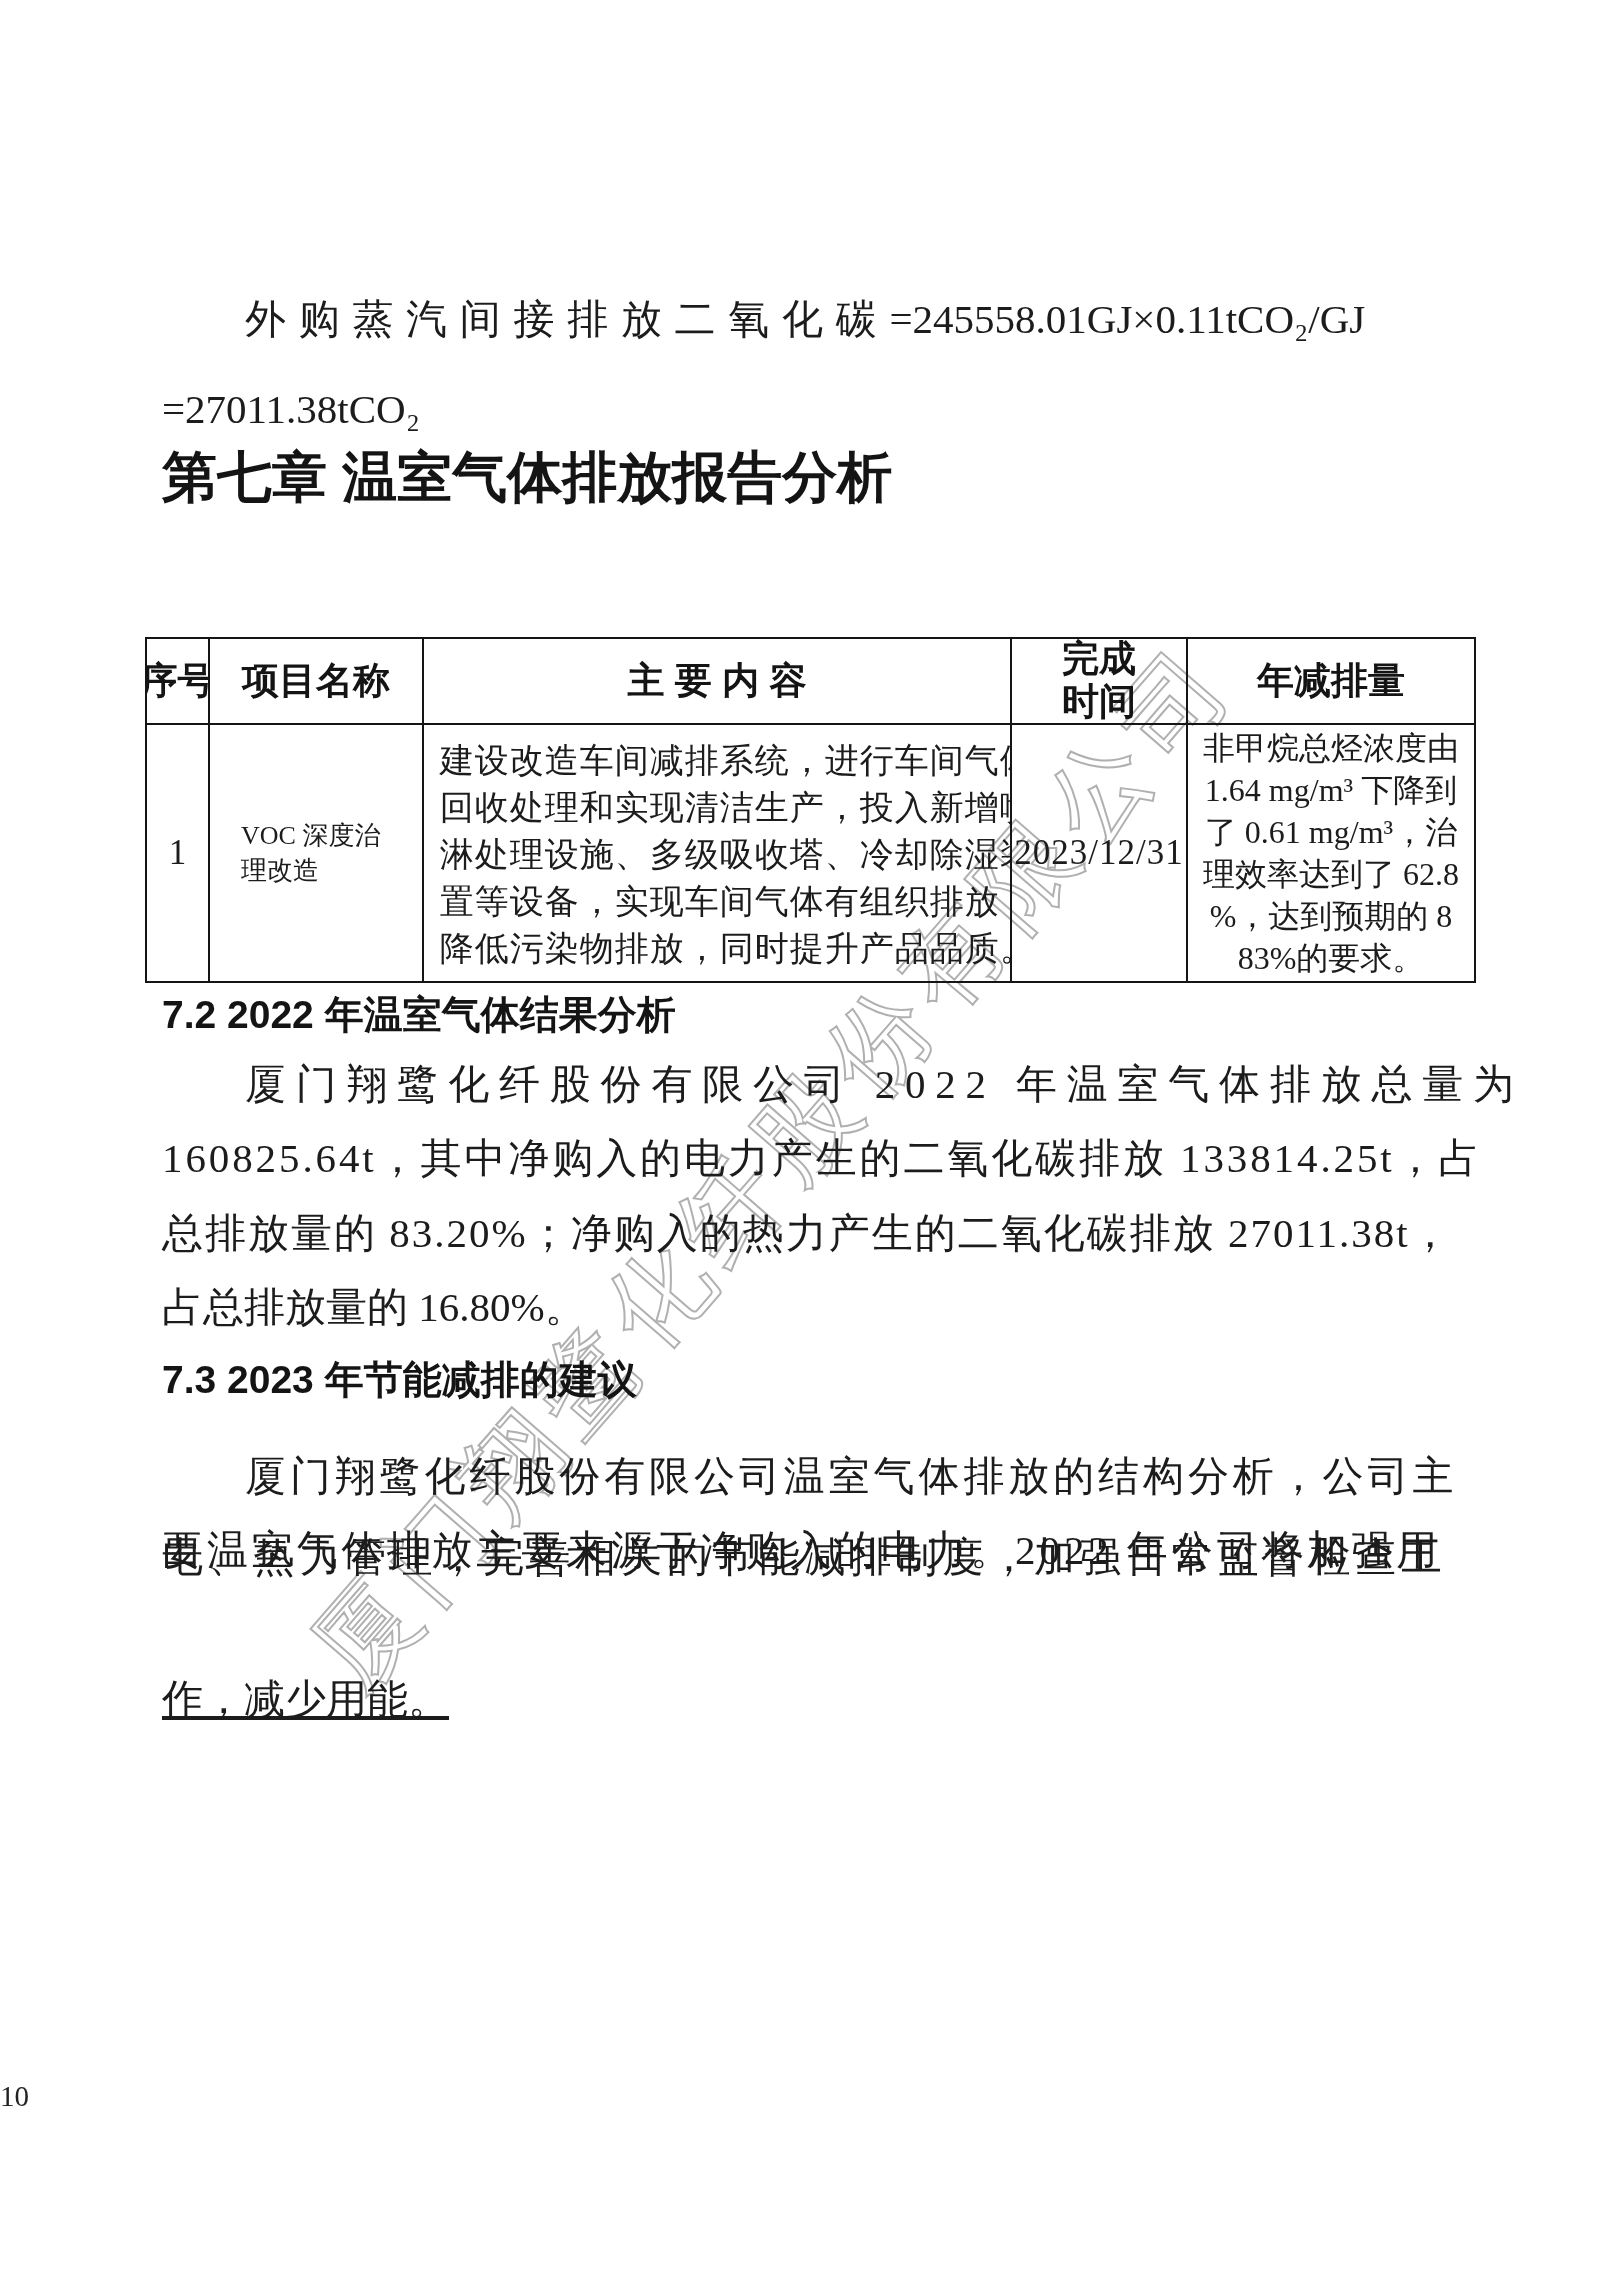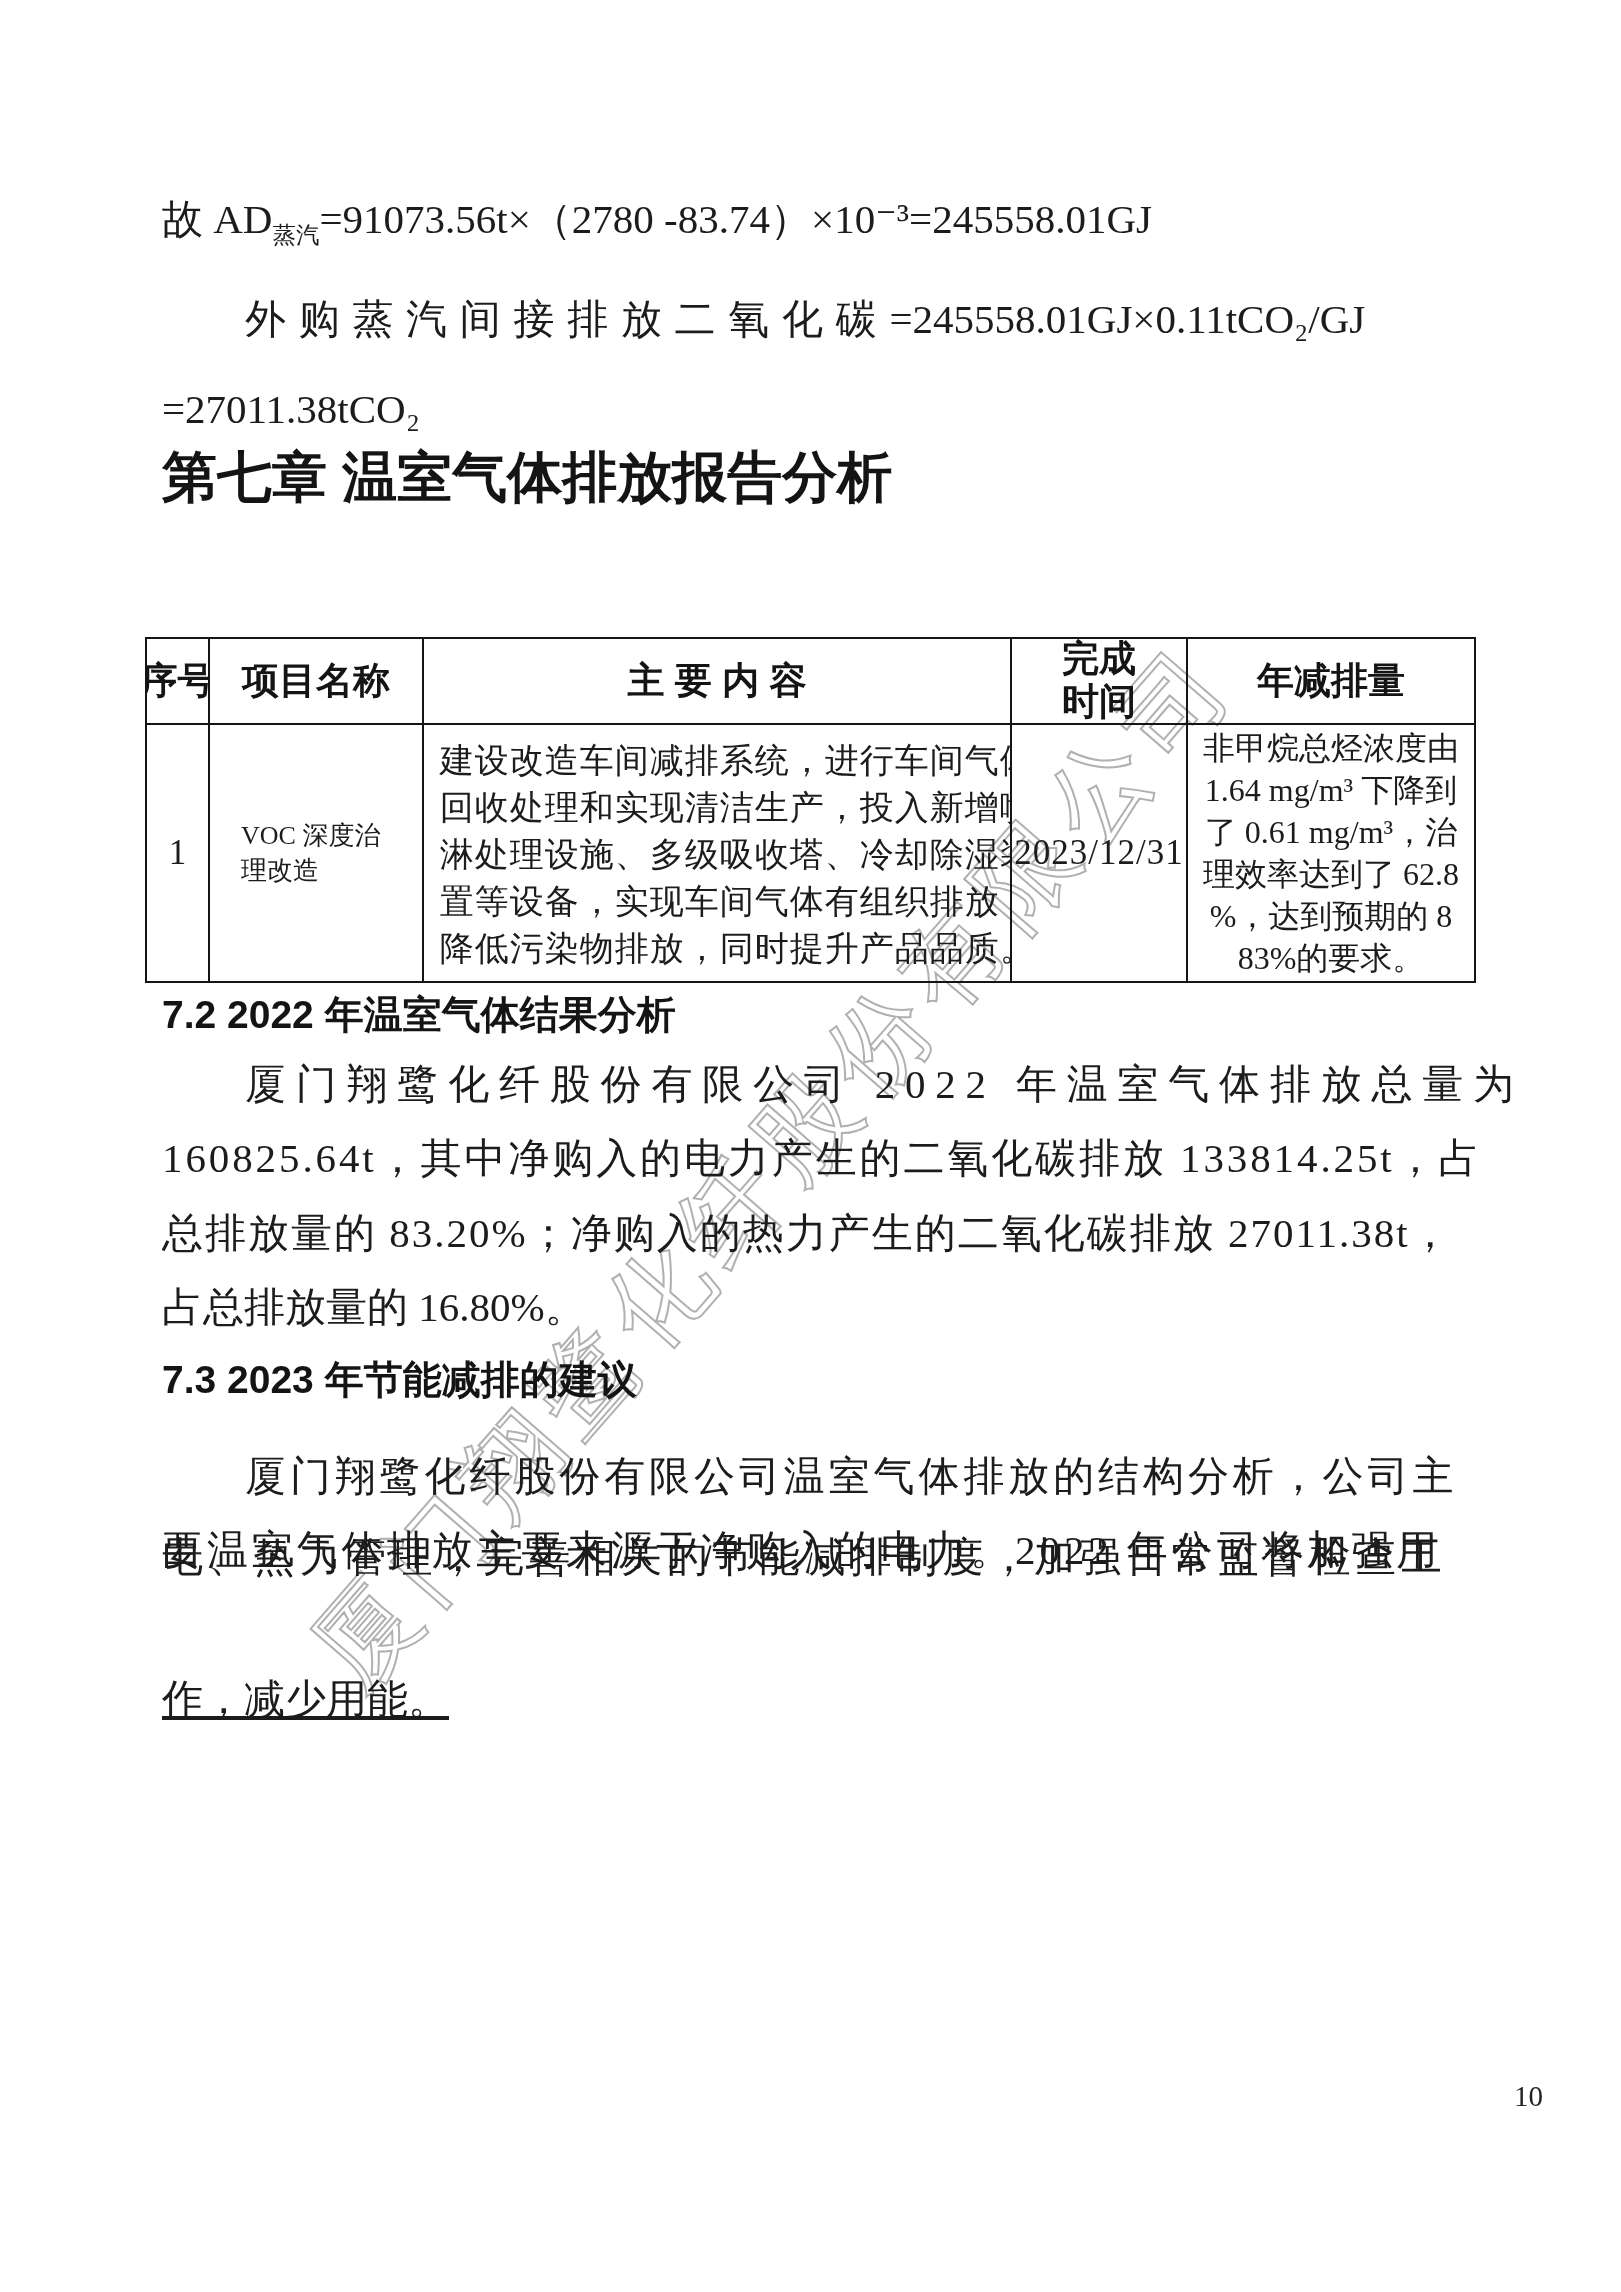--- a/index.html
+++ b/index.html
@@ -48,36 +48,33 @@
     font-weight:bold;font-size:37px;line-height:1.15;text-align:center;color:#141414;}
   .w2{display:inline-block;width:2.05em;text-align:center;}
   .cell-no{font-size:35px;}
   .cell-project{align-items:flex-start;padding:0 31px;font-size:26px;line-height:1.35;text-align:left;}
   .cell-content{align-items:flex-start;padding:3.9px 15.7px 0 15.7px;}
   .cell-content .cline{font-size:34px;line-height:47px;letter-spacing:1px;white-space:nowrap;}
   .cell-completion{font-size:35px;letter-spacing:1px;}
   .cell-reduction{padding:0 5.9px;}
   .cell-reduction .rline{font-size:32px;line-height:42px;text-align:center;white-space:nowrap;}
   .page-number{
-    position:absolute;left:0;right:78px;top:2080px;text-align:right;
+    position:absolute;left:0;right:78px;top:2080px;text-align:left;
     font-size:29px;color:#222;
   }
 </style>
 </head>
 <body>
 
 <div class="page">
 
   <div class="watermark">厦门翔鹭化纤股份有限公司</div>
 
   <div class="content">
 
-    <div class="line" style="top:194px;">
-      <span>故 AD</span><span class="sub">蒸汽</span><span>=91073.56t×（2780 -83.74）×10⁻³=245558.01GJ</span>
-    </div>
 
     <div class="line indent" style="top:294px;">
       <span class="ls13">外购蒸汽间接排放二氧化碳</span><span>=245558.01GJ×0.11tCO₂/GJ</span>
     </div>
 
     <div class="line" style="top:384px;">=27011.38tCO₂</div>
 
     <div class="heading chapter" style="top:441px;">第七章 温室气体排放报告分析</div>
 
 

